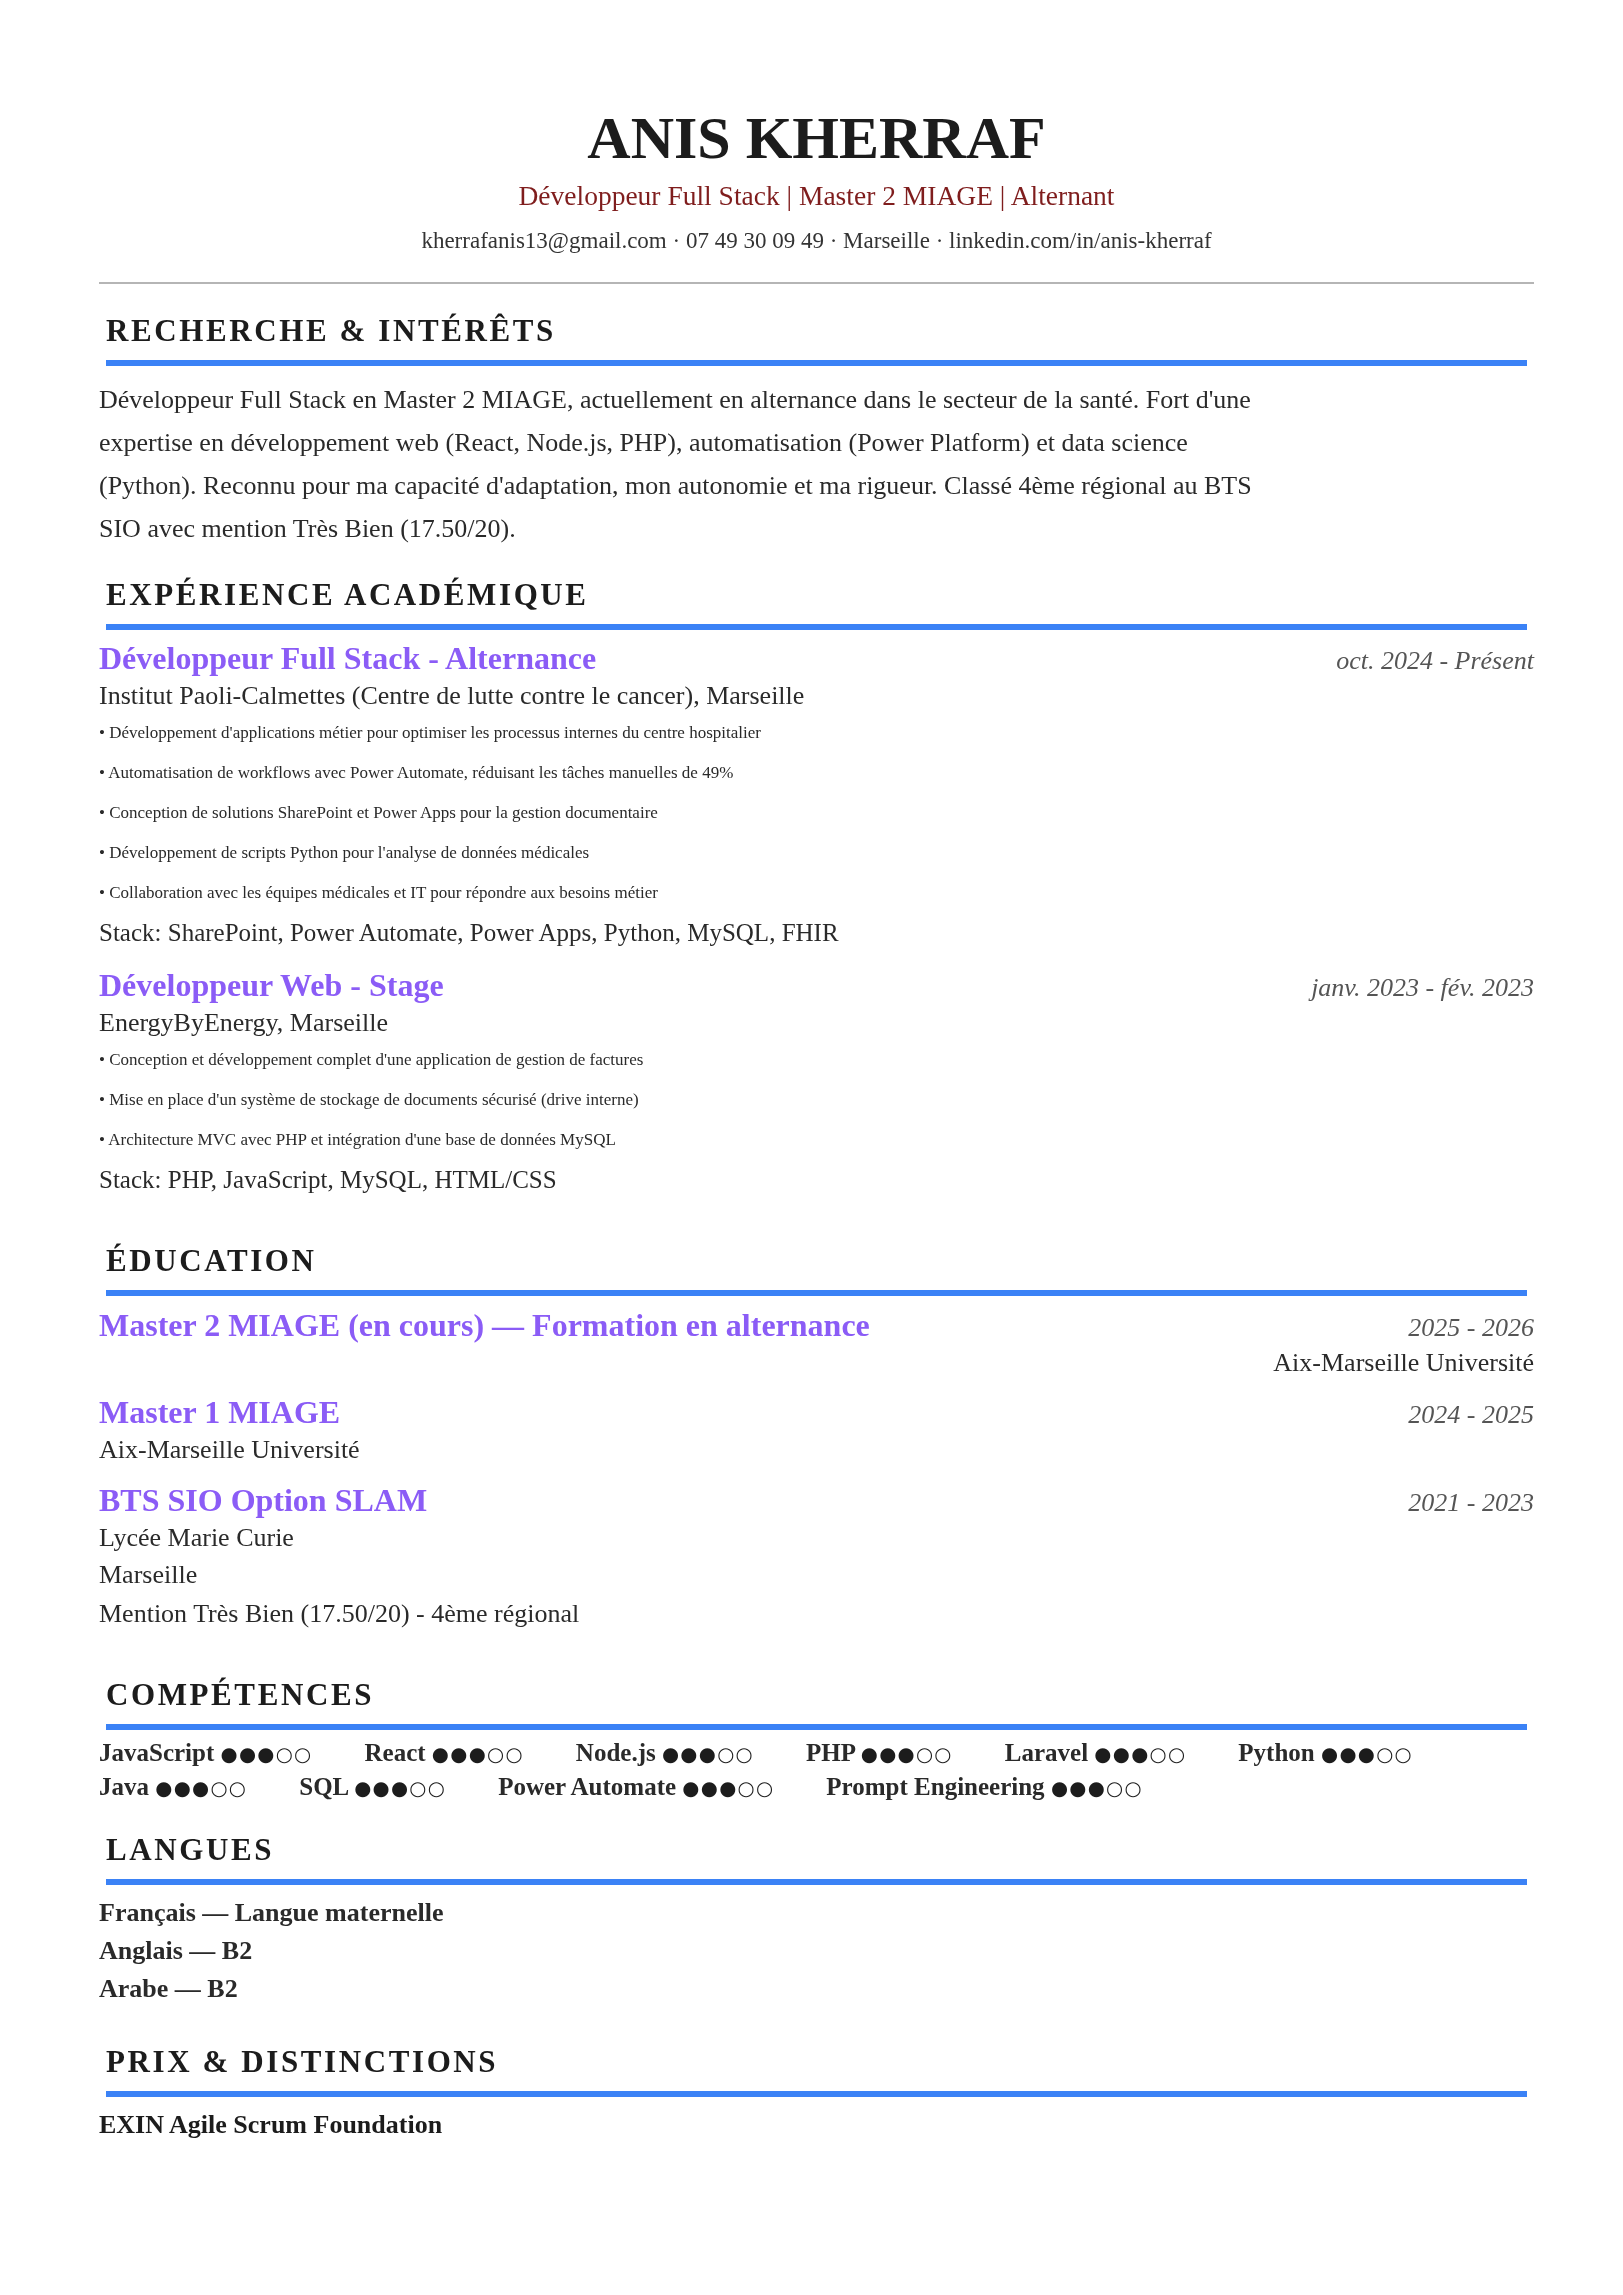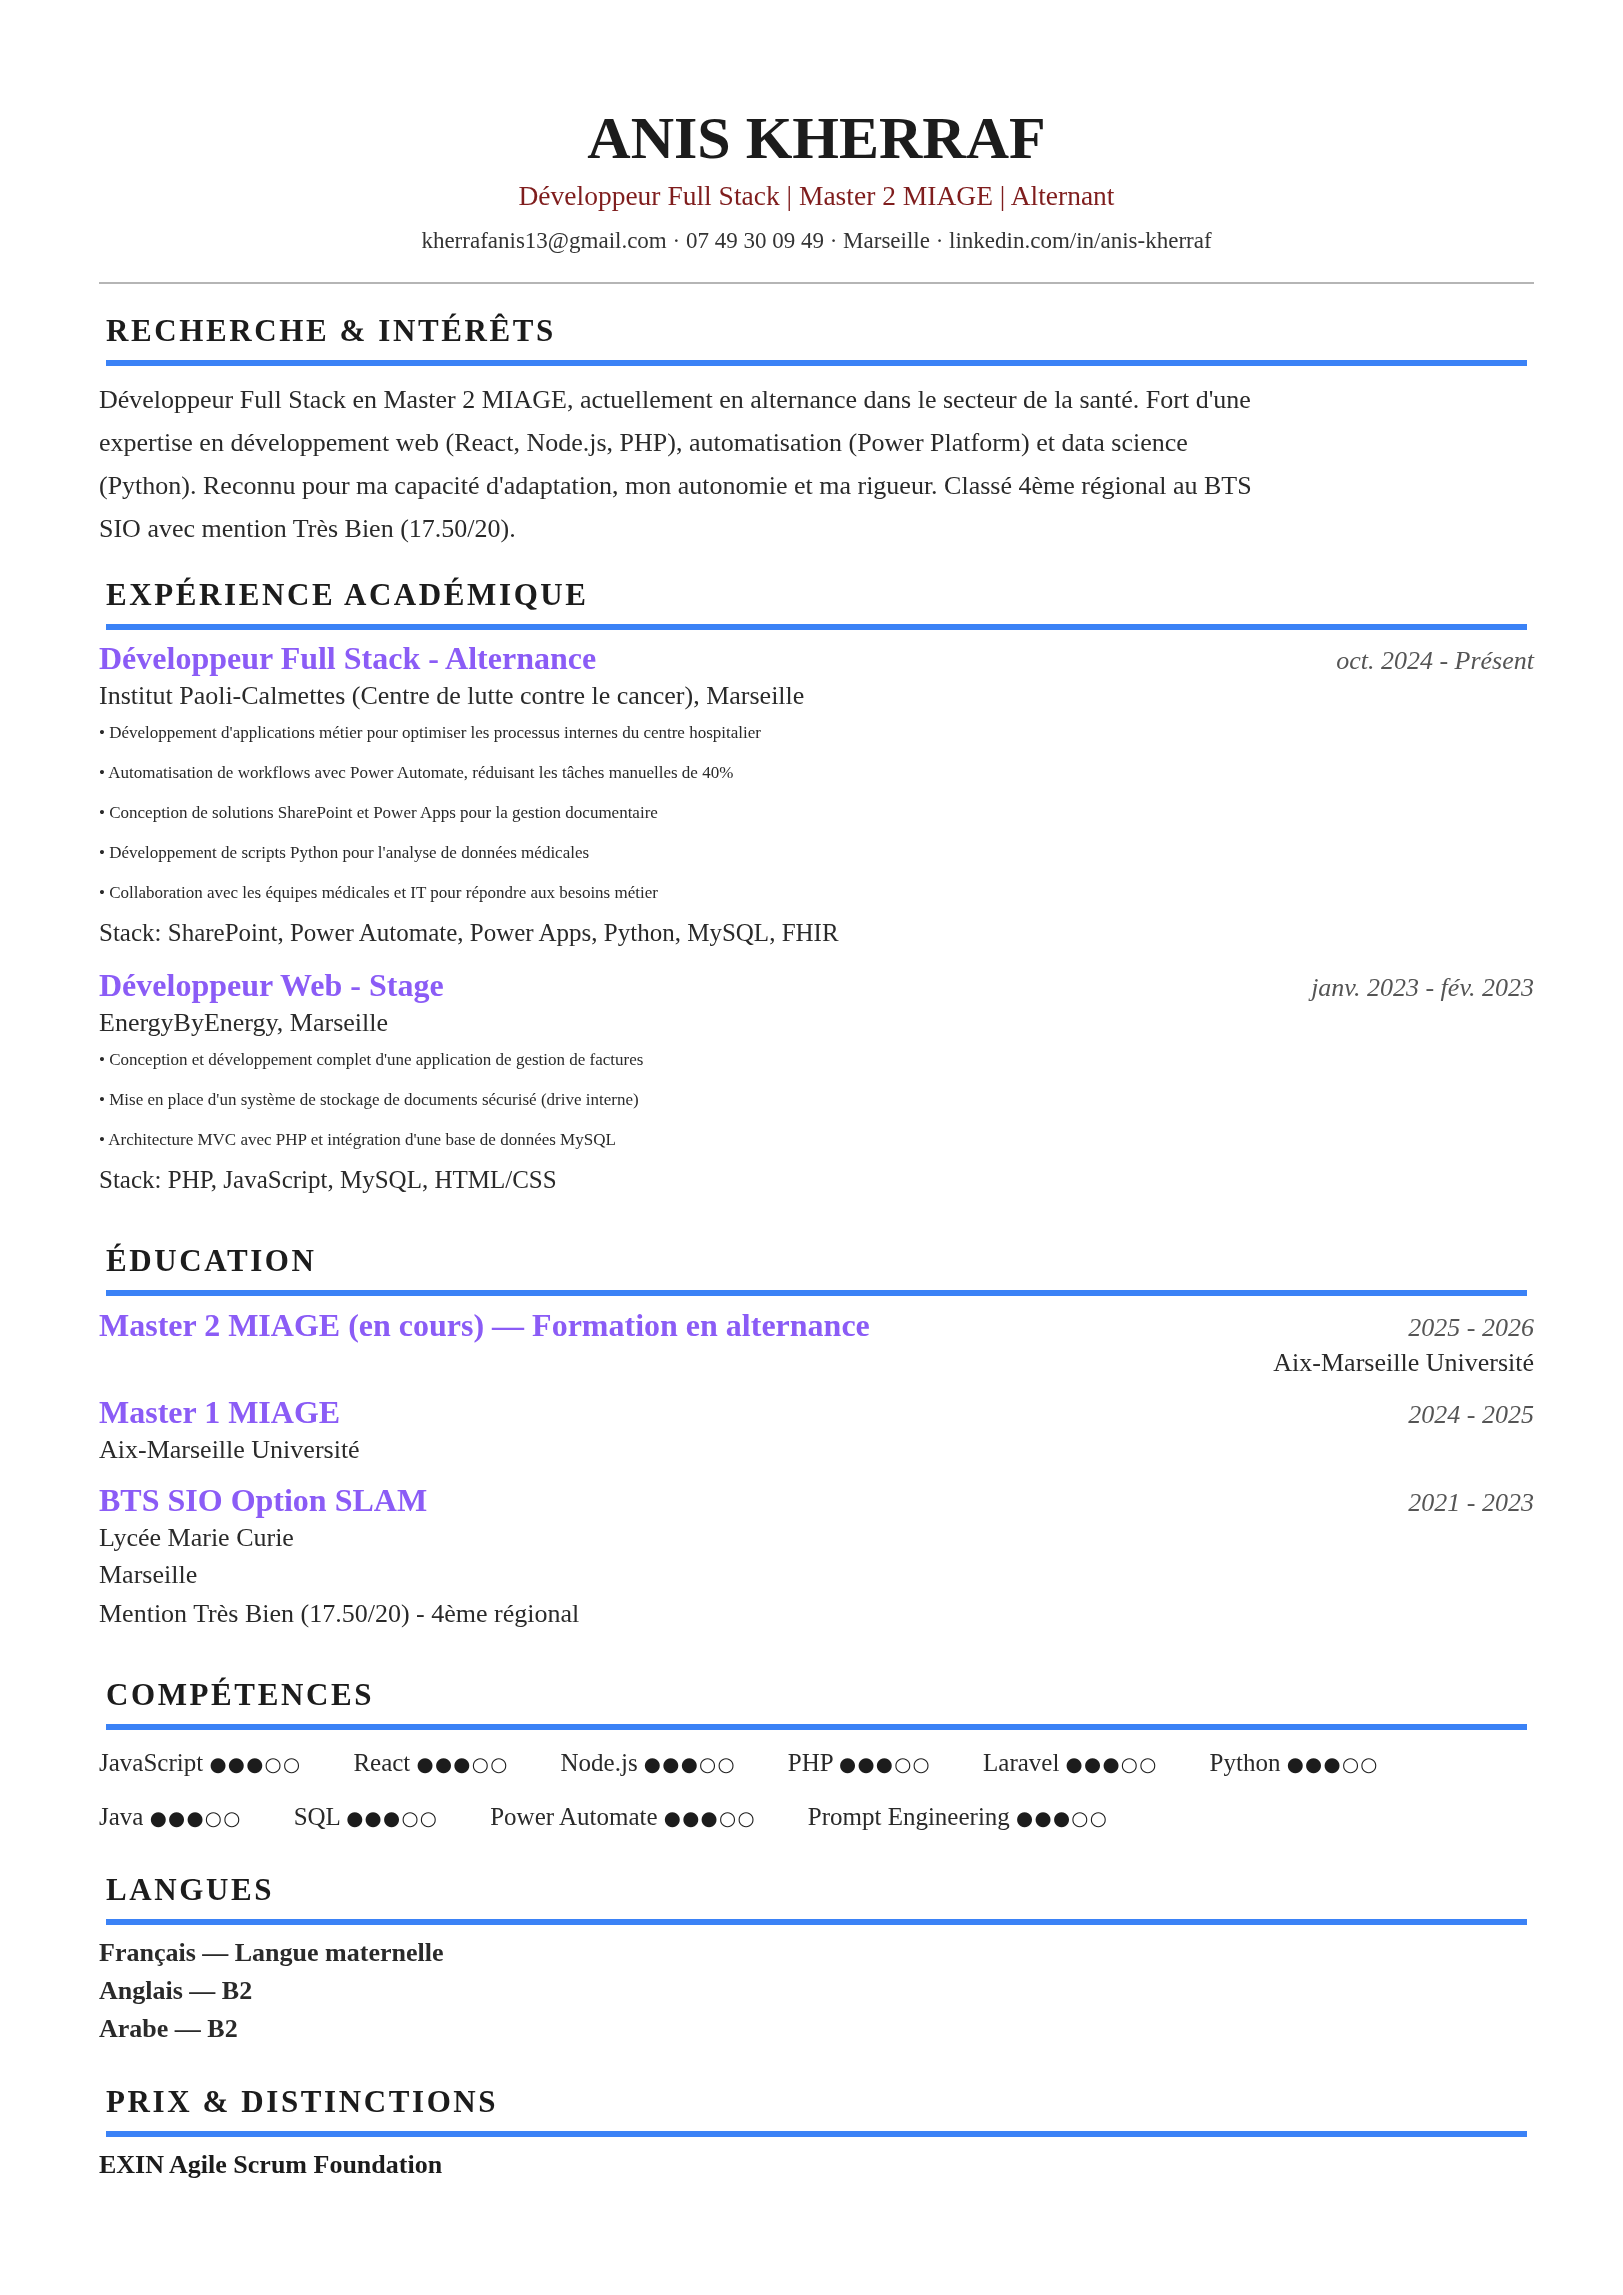--- a/index.html
+++ b/index.html
@@ -17,21 +17,21 @@
   .section { position:relative; }
   .para { font-size:26px; line-height:43px; color:#2a2a2a; margin-top:11.8px; width:1303px; }
 
   .entry-head { display:flex; justify-content:space-between; align-items:baseline; }
   .entry-title { font-size:32px; font-weight:bold; color:#8b5cf6; line-height:34px; }
   .entry-date { font-size:26px; font-style:italic; color:#555; line-height:34px; }
   .entry-sub { font-size:26px; color:#2a2a2a; line-height:35px; }
   .bullet { font-size:17px; color:#2a2a2a; line-height:40px; }
   .stack { font-size:25px; color:#2a2a2a; line-height:40px; }
 
-  .skills-row { display:flex; font-size:25px; color:#2a2a2a; line-height:52px; }
+  .skills-row { display:flex; font-size:25px; color:#2a2a2a; line-height:32px;font-weight:bold; }
   .skill { margin-right:52px; white-space:nowrap; }
   .dots { letter-spacing:1.3px; font-family:"DejaVu Sans", sans-serif; font-size:19.6px; color:#1c1c1c; }
 
   .lang { font-size:26px; color:#2a2a2a; line-height:38px; }
   .award { font-size:26px; font-weight:bold; color:#1c1c1c; line-height:34px; }
 </style>
 </head>
 <body>
 
 <div class="page">
@@ -56,21 +56,21 @@
   <div class="section" style="margin-top:26px;">
     <h2 class="section-title">EXPÉRIENCE ACADÉMIQUE</h2>
 
     <div class="entry" style="margin-top:11.8px;">
       <div class="entry-head">
         <span class="entry-title">Développeur Full Stack - Alternance</span>
         <span class="entry-date">oct. 2024 - Présent</span>
       </div>
       <div class="entry-sub">Institut Paoli-Calmettes (Centre de lutte contre le cancer), Marseille</div>
       <div class="bullet">• Développement d'applications métier pour optimiser les processus internes du centre hospitalier</div>
-      <div class="bullet">• Automatisation de workflows avec Power Automate, réduisant les tâches manuelles de 40%</div>
+      <div class="bullet">• Automatisation de workflows avec Power Automate, réduisant les tâches manuelles de 49%</div>
       <div class="bullet">• Conception de solutions SharePoint et Power Apps pour la gestion documentaire</div>
       <div class="bullet">• Développement de scripts Python pour l'analyse de données médicales</div>
       <div class="bullet">• Collaboration avec les équipes médicales et IT pour répondre aux besoins métier</div>
       <div class="stack">Stack: SharePoint, Power Automate, Power Apps, Python, MySQL, FHIR</div>
     </div>
 
     <div class="entry" style="margin-top:14.4px;">
       <div class="entry-head">
         <span class="entry-title">Développeur Web - Stage</span>
         <span class="entry-date">janv. 2023 - fév. 2023</span>

